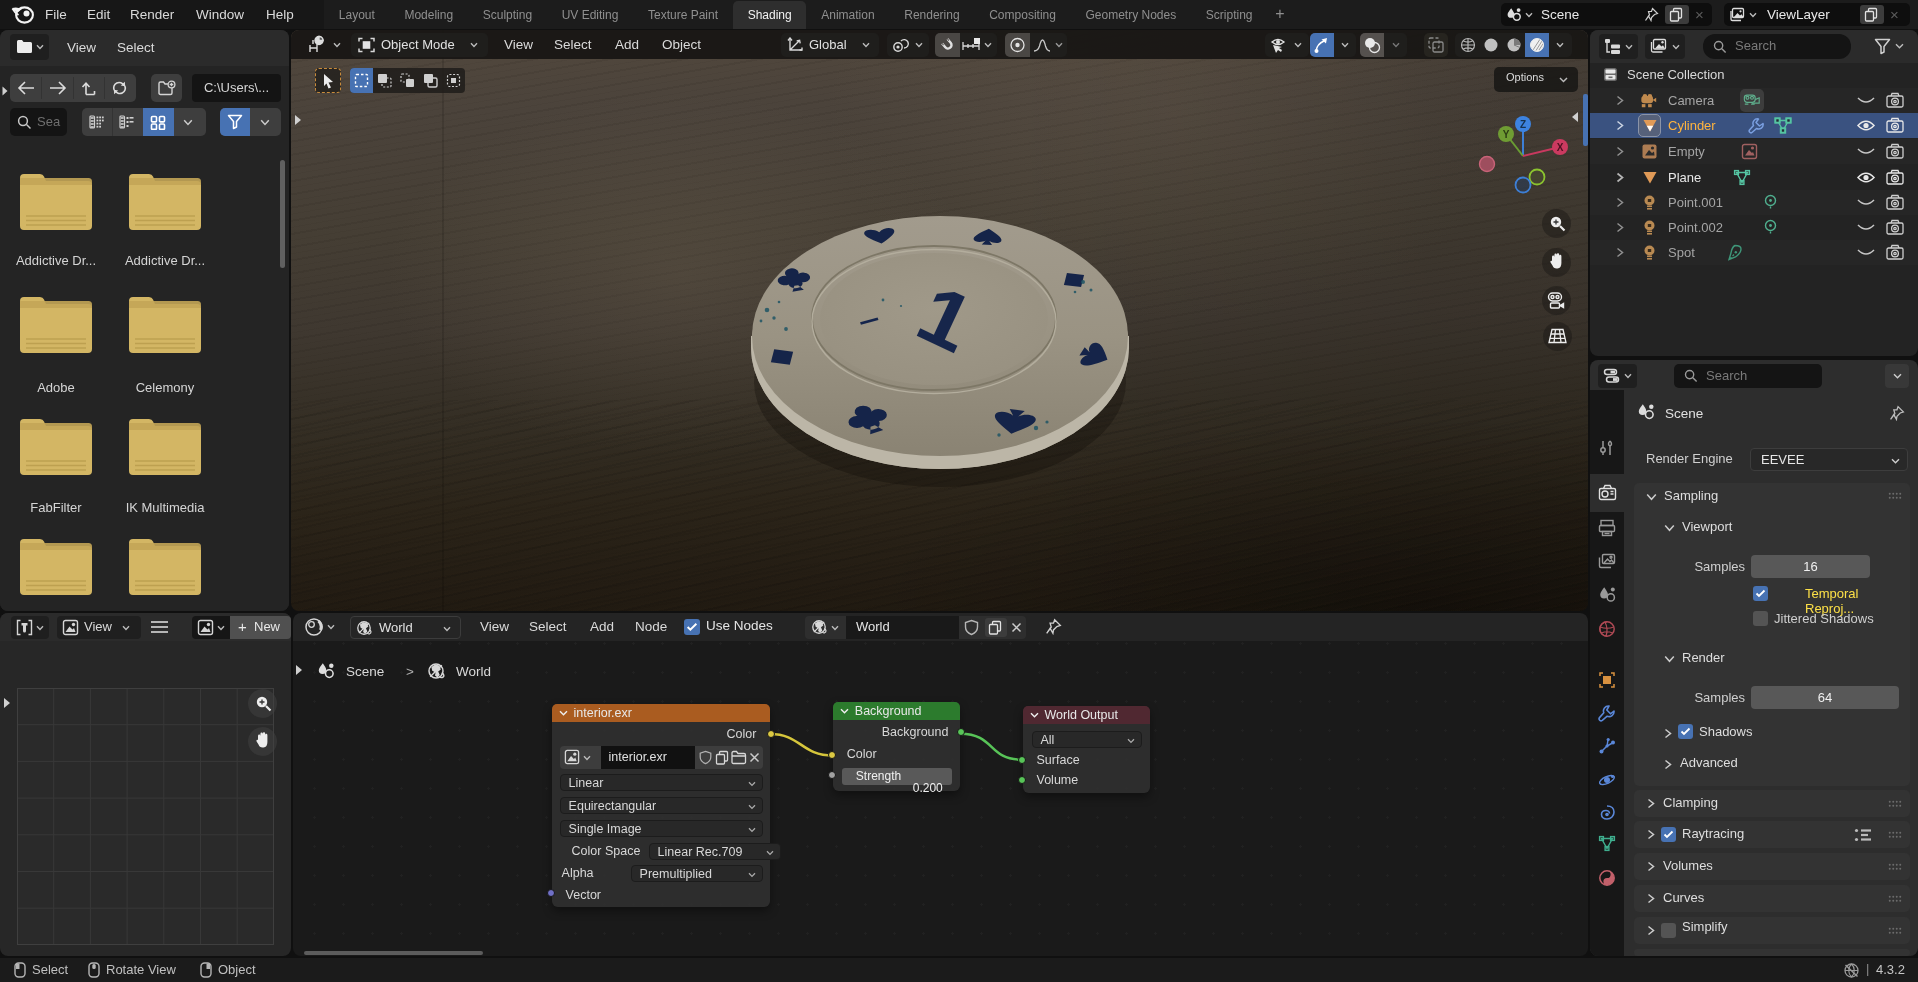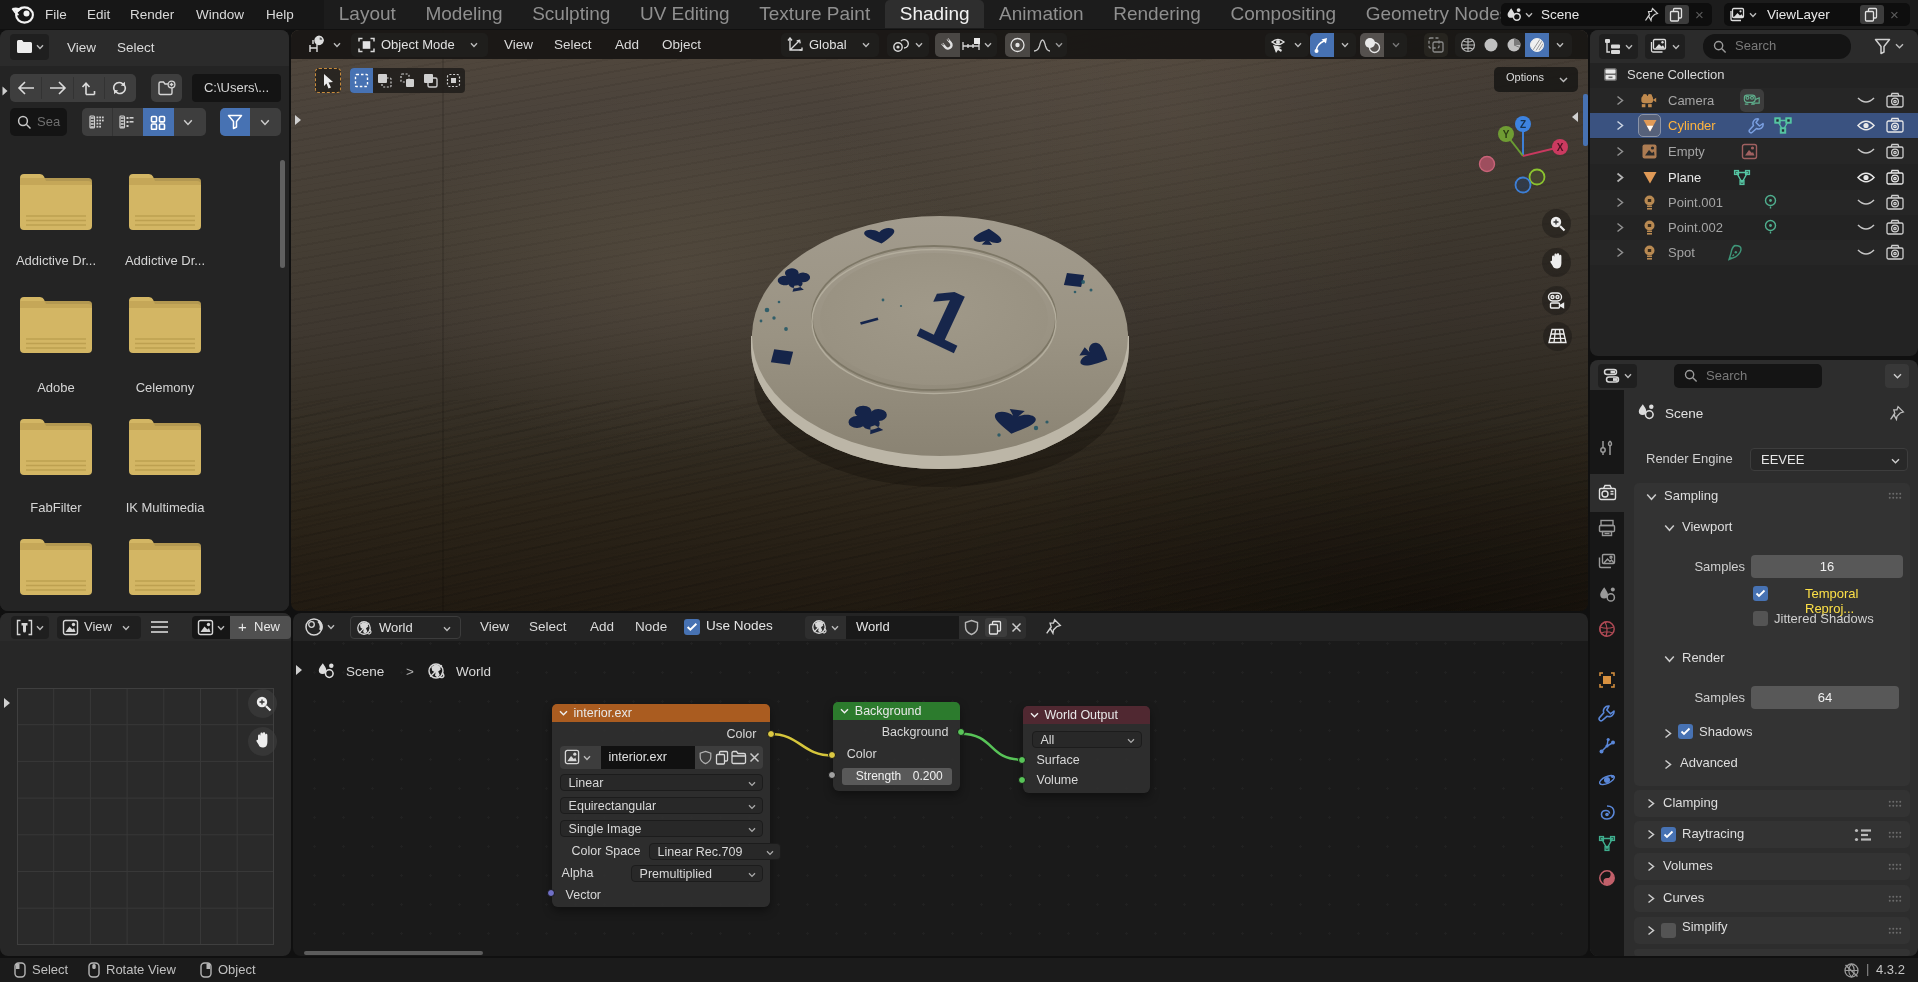--- a/index.html
+++ b/index.html
@@ -1,19 +1,19 @@
 <!DOCTYPE html>
 <html><head><meta charset="utf-8"><style>
 *{margin:0;padding:0;box-sizing:border-box;font-family:"Liberation Sans",sans-serif;}
 html,body{width:1918px;height:982px;background:#101010;overflow:hidden;}
 .abs{position:absolute;}
 .txt{color:#d5d5d5;font-size:13px;}
 #topbar{left:0;top:0;width:1664px;height:29px;background:#171717;}
 .menu{color:#dadada;font-size:13.5px;line-height:29px;}
-.tab{color:#8f8f8f;font-size:19px;line-height:28px;padding:0 14.8px;display:inline-block;}
+.tab{color:#8f8f8f;font-size:12px;line-height:28px;padding:0 14.8px;display:inline-block;}
 .tab.on{background:#2e2e2e;color:#f2f2f2;border-radius:5px 5px 0 0;}
 
 .field{background:#1d1d1d;border-radius:4px;color:#d5d5d5;font-size:13px;}
 .blue{background:#4772b3;}
 
 #fb{left:0;top:30px;width:289px;height:581px;background:#242424;border-radius:8px;}
 #fbhead{left:0;top:0;width:100%;height:36px;background:#2b2b2b;border-radius:8px 8px 0 0;}
 
 #vp{left:291px;top:30px;width:1297px;height:581px;border-radius:8px;overflow:hidden;}
 #vphead{left:0;top:0;width:100%;height:29px;background:rgba(24,22,20,0.95);}
@@ -949,21 +949,21 @@
           <circle cx="6" cy="6.5" r="1.1"></circle>
           <circle cx="10" cy="6.5" r="1.1"></circle>
           <circle cx="14" cy="6.5" r="1.1"></circle>
         </g>
       </svg>
   <svg class="abs" style="left:30px;top:41px" width="11" height="8" viewBox="0 0 11 8">
         <path d="M1.2 1.5 L5.5 6.3 L9.8 1.5" stroke="#ccc" stroke-width="1.5" fill="none"></path>
       </svg>
   <span class="abs phead" style="left:48px;top:36px;">Viewport</span>
   <span class="abs" style="left:51px;top:76px;width:60px;text-align:right;font-size:13px;color:#cfcfcf;">Samples</span>
-  <div class="abs" style="left:117px;top:72px;width:152px;height:23px;background:#585858;border-radius:4px;text-align:center;line-height:23px;font-size:13px;color:#f0f0f0;">16</div>
+  <div class="abs" style="left:117px;top:72px;width:119px;height:23px;background:#585858;border-radius:4px;text-align:center;line-height:23px;font-size:13px;color:#f0f0f0;">16</div>
   <div class="abs" style="left:119px;top:103px;width:15px;height:15px;background:#4772b3;border-radius:3px;">
         <svg style="position:absolute;left:2px;top:3px" width="11" height="9" viewBox="0 0 11 9">
           <path d="M1.5 4.5 L4 7 L9.5 1.5" stroke="#fff" stroke-width="1.8" fill="none"></path>
         </svg>
       </div>
   <span class="abs" style="left:140px;top:103px;font-size:13px;color:#fde047;margin-left:31px;">Temporal Reproj...</span>
   <div class="abs" style="left:119px;top:128px;width:15px;height:15px;background:#545454;border-radius:3px;"></div>
   <span class="abs" style="left:140px;top:128px;font-size:13px;color:#cfcfcf;">Jittered Shadows</span>
   <svg class="abs" style="left:30px;top:172px" width="11" height="8" viewBox="0 0 11 8">
         <path d="M1.2 1.5 L5.5 6.3 L9.8 1.5" stroke="#ccc" stroke-width="1.5" fill="none"></path>
@@ -1313,21 +1313,21 @@
 
  <div class="node" style="left:539.8px;top:89px;width:127.7px;height:89px;">
   <div class="nhead" style="background:#2c7b2d;">Background</div>
   <svg class="abs" style="left:7px;top:6px" width="9" height="7" viewBox="0 0 9 7">
         <path d="M1 1.2 L4.5 4.8 L8 1.2" stroke="#eee" stroke-width="1.4" fill="none"></path>
       </svg>
   <span class="nlabel" style="right:12px;top:23px;">Background</span>
   <span class="nlabel" style="left:14px;top:45px;">Color</span>
   <div class="abs" style="left:9px;top:66px;width:110px;height:17px;background:#595959;border-radius:3px;font-size:12px;color:#f0f0f0;">
         <span style="position:absolute;left:14px;top:1px;">Strength</span>
-        <span style="position:absolute;right:9px;top:1px;padding-left:19px;">0.200</span>
+        <span style="position:absolute;right:9px;top:13px;padding-left:19px;">0.200</span>
       </div>
   <div class="sock" style="right:-4.5px;top:26px;background:#58c458;"></div>
   <div class="sock" style="left:-4.5px;top:48.5px;background:#dcc943;"></div>
   <div class="sock" style="left:-4.5px;top:69px;background:#a1a1a1;"></div>
  </div>
 
  <div class="node" style="left:729.5px;top:92.6px;width:127.8px;height:87.4px;">
   <div class="nhead" style="background:#502831;">World Output</div>
   <svg class="abs" style="left:7px;top:6px" width="9" height="7" viewBox="0 0 9 7">
         <path d="M1 1.2 L4.5 4.8 L8 1.2" stroke="#eee" stroke-width="1.4" fill="none"></path>

